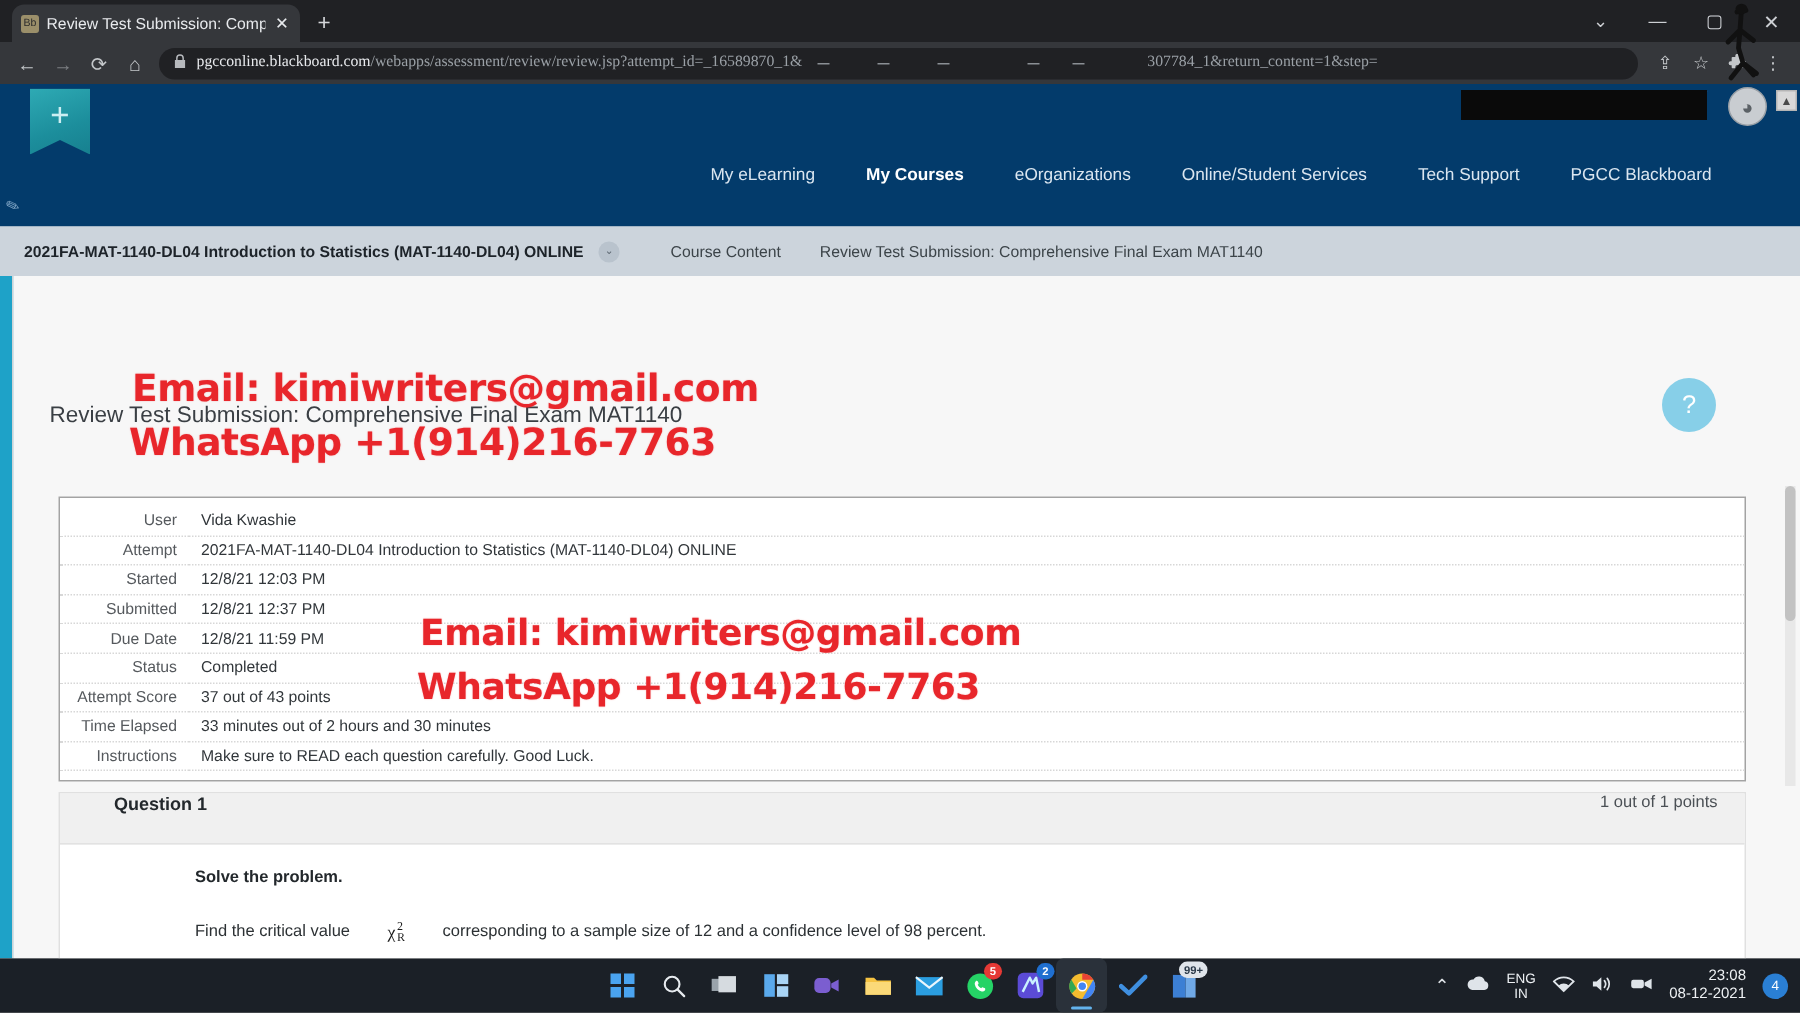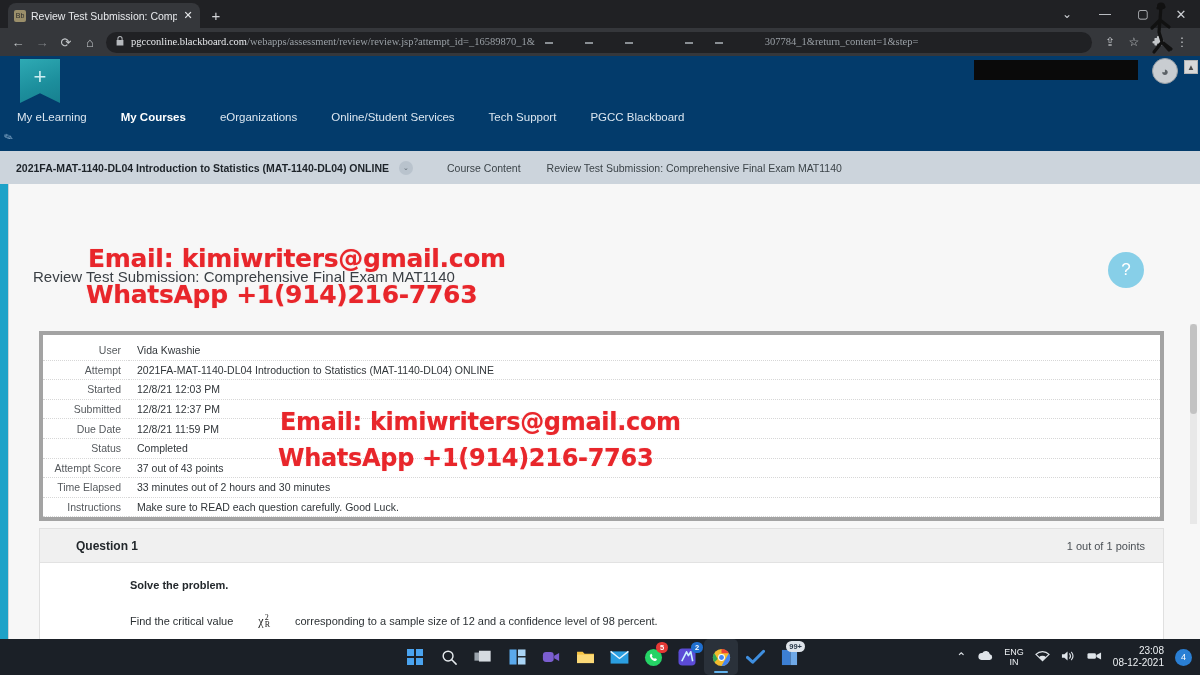--- a/index.html
+++ b/index.html
@@ -134,21 +134,21 @@
     display: flex; align-items: center; justify-content: center;
     color: #5b6166; font-size: 13px;
   }
   .scroll-up-arrow {
     position: absolute; right: 2px; top: 4px; width: 14px; height: 14px;
     background: #d8d8d8; color: #4a4a4a; font-size: 8px;
     text-align: center; line-height: 14px; border: 1px solid #b5b5b5;
   }
   .bb-nav {
     position: absolute; left: 0; top: 44px; width: 1200px; height: 34px;
-    display: flex; align-items: center; justify-content: flex-start;
+    display: flex; align-items: center; justify-content: flex-end;
     padding-right: 42px; gap: 0;
   }
   .bb-nav a {
     color: #dbe6f0; font-size: 11.5px; text-decoration: none;
     padding: 0 17px; white-space: nowrap; cursor: pointer;
   }
   .bb-nav a.active { color: #ffffff; font-weight: bold; }
 
   .bb-crumbbar {
     position: absolute; top: 95px; left: 0; width: 1200px; height: 33px;
@@ -188,42 +188,42 @@
   }
   .help-btn {
     position: absolute; right: 56px; top: 68px; width: 36px; height: 36px;
     border-radius: 50%; background: #87cfe8;
     display: flex; align-items: center; justify-content: center;
     color: #ffffff; font-size: 17px; cursor: pointer;
   }
 
   .detail-card {
     position: absolute; left: 30px; top: 147px; width: 1125px; height: 190px;
-    background: #ffffff; border: 4px solid #a3a3a3;
+    background: #ffffff; border: 1px solid #a3a3a3;
   }
   .detail-table { width: 100%; border-collapse: collapse; margin-top: 6px; }
   .detail-table td {
     font-size: 10.5px; color: #3a3f44; padding: 3.3px 4px;
     vertical-align: top;
   }
   .detail-table td.lbl {
     width: 86px; text-align: right; color: #55595d; padding-right: 8px;
     border-bottom: 1px dotted #d7d7d7; white-space: nowrap;
   }
   .detail-table td.val {
     border-bottom: 1px dotted #d7d7d7; padding-left: 8px; color: #31363a;
   }
 
   .q-block {
     position: absolute; left: 30px; top: 344px; width: 1125px;
     background: #ffffff; border: 1px solid #e0e0e0;
   }
   .q-head {
     height: 34px; background: #f0f0f0; border-bottom: 1px solid #e2e2e2;
-    display: flex; align-items: center; justify-content: space-between;
+    display: flex; align-items: flex-start; justify-content: space-between;
     padding: 0 18px 0 36px;
   }
   .q-title { font-size: 12px; font-weight: bold; color: #23282c; }
   .q-points { font-size: 11px; color: #4b5055; }
   .q-body { padding: 16px 36px 26px 90px; }
   .q-prompt {
     font-size: 11px; font-weight: bold; color: #23282c; margin-bottom: 22px;
   }
   .q-text {
     font-size: 11px; color: #2c3134; display: flex; align-items: flex-end;

